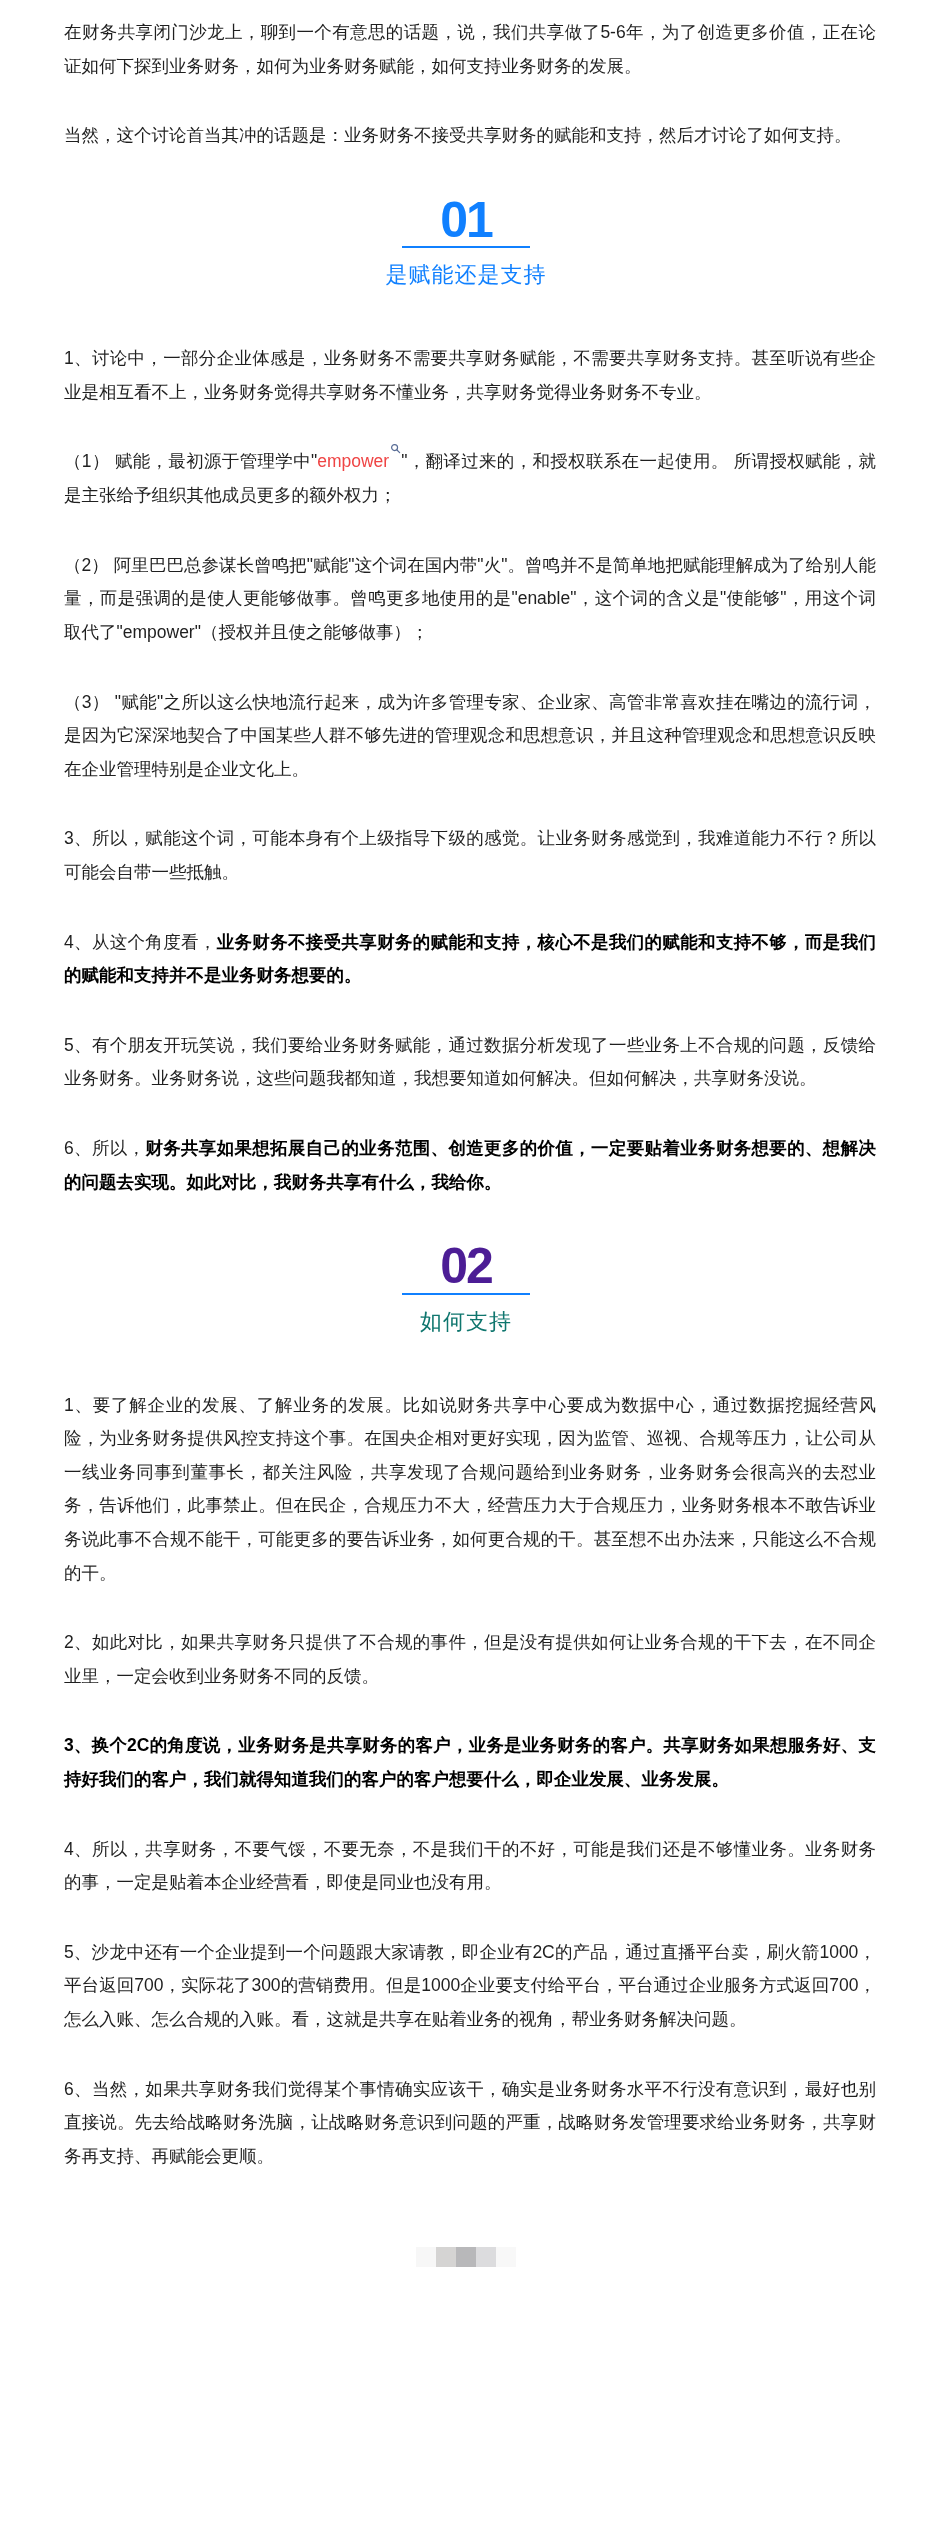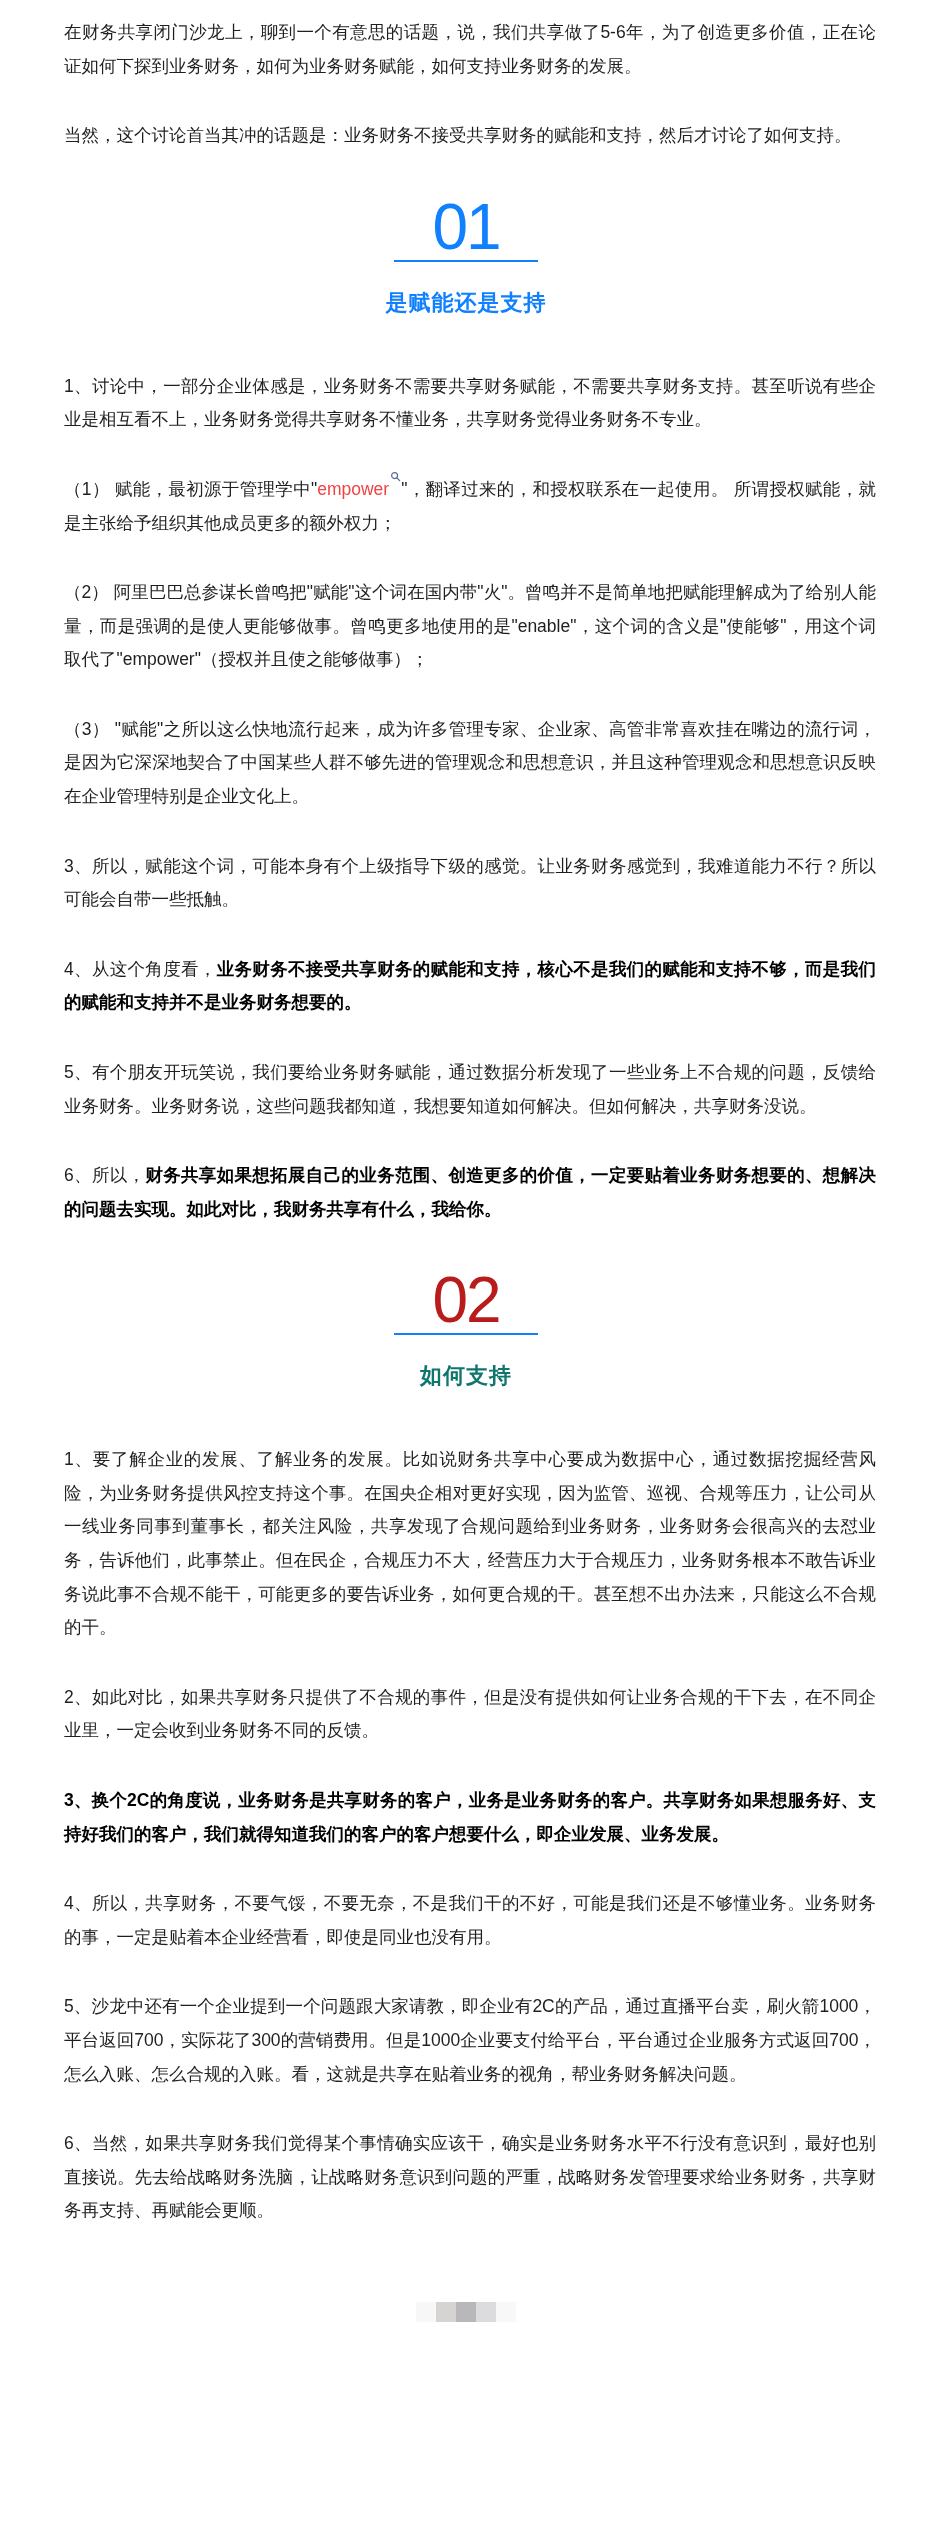--- a/index.html
+++ b/index.html
@@ -34,32 +34,32 @@
     position:relative;
     top:-2px;
   }
   sup.search-sup svg{vertical-align:super;}
   .sec-header{
     text-align:center;
     margin:44px 0 52px 0;
   }
   .sec-num{
     display:inline-block;
-    font-size:64px;
-    font-weight:400;
+    font-size:50px;
+    font-weight:700;
     letter-spacing:-2px;
     line-height:0.95;
     padding:0 38px 2px 38px;
     border-bottom-style:solid;
     border-bottom-width:2px;
   }
   .sec-title{
     font-size:22px;
-    font-weight:700;
-    margin-top:26px;
+    font-weight:400;
+    margin-top:12px;
     letter-spacing:1px;
   }
   .watermark{
     display:flex;
     width:100px;
     height:20px;
     margin:74px auto 20px auto;
   }
   .watermark span{flex:1;}
 </style>
@@ -75,21 +75,21 @@
       <p class="para"><span>（1） 赋能，最初源于管理学中"</span><a class="entry-link" style="color: #ef4444;">empower</a><sup class="search-sup" style="color: rgb(87, 107, 149);"><svg viewBox="0 0 24 24" width="11" height="11" aria-hidden="true">
             <circle cx="10" cy="10" r="6.5" fill="none" stroke="currentColor" stroke-width="2.6"></circle>
             <line x1="15.2" y1="15.2" x2="21" y2="21" stroke="currentColor" stroke-width="2.6" stroke-linecap="round"></line>
           </svg></sup><span>"，翻译过来的，和授权联系在一起使用。 所谓授权赋能，就是主张给予组织其他成员更多的额外权力；</span></p>
       <p class="para"><span>（2） 阿里巴巴总参谋长曾鸣把"赋能"这个词在国内带"火"。曾鸣并不是简单地把赋能理解成为了给别人能量，而是强调的是使人更能够做事。曾鸣更多地使用的是"enable"，这个词的含义是"使能够"，用这个词取代了"empower"（授权并且使之能够做事）；</span></p>
       <p class="para"><span>（3） "赋能"之所以这么快地流行起来，成为许多管理专家、企业家、高管非常喜欢挂在嘴边的流行词，是因为它深深地契合了中国某些人群不够先进的管理观念和思想意识，并且这种管理观念和思想意识反映在企业管理特别是企业文化上。</span></p>
       <p class="para"><span>3、所以，赋能这个词，可能本身有个上级指导下级的感觉。让业务财务感觉到，我难道能力不行？所以可能会自带一些抵触。</span></p>
       <p class="para"><span>4、从这个角度看，</span><strong>业务财务不接受共享财务的赋能和支持，核心不是我们的赋能和支持不够，而是我们的赋能和支持并不是业务财务想要的。</strong></p>
       <p class="para"><span>5、有个朋友开玩笑说，我们要给业务财务赋能，通过数据分析发现了一些业务上不合规的问题，反馈给业务财务。业务财务说，这些问题我都知道，我想要知道如何解决。但如何解决，共享财务没说。</span></p>
       <p class="para"><span>6、所以，</span><strong>财务共享如果想拓展自己的业务范围、创造更多的价值，一定要贴着业务财务想要的、想解决的问题去实现。如此对比，我财务共享有什么，我给你。</strong></p>
-      <div class="sec-header"><div class="sec-num" style="color: #b91c1c; border-bottom-color: rgb(16, 128, 255);">02</div><div class="sec-title" style="color: #0f766e;">如何支持</div></div>
+      <div class="sec-header"><div class="sec-num" style="color: #4c1d95; border-bottom-color: rgb(16, 128, 255);">02</div><div class="sec-title" style="color: #0f766e;">如何支持</div></div>
       <p class="para"><span>1、要了解企业的发展、了解业务的发展。比如说财务共享中心要成为数据中心，通过数据挖掘经营风险，为业务财务提供风控支持这个事。在国央企相对更好实现，因为监管、巡视、合规等压力，让公司从一线业务同事到董事长，都关注风险，共享发现了合规问题给到业务财务，业务财务会很高兴的去怼业务，告诉他们，此事禁止。但在民企，合规压力不大，经营压力大于合规压力，业务财务根本不敢告诉业务说此事不合规不能干，可能更多的要告诉业务，如何更合规的干。甚至想不出办法来，只能这么不合规的干。</span></p>
       <p class="para"><span>2、如此对比，如果共享财务只提供了不合规的事件，但是没有提供如何让业务合规的干下去，在不同企业里，一定会收到业务财务不同的反馈。</span></p>
       <p class="para"><strong>3、换个2C的角度说，业务财务是共享财务的客户，业务是业务财务的客户。共享财务如果想服务好、支持好我们的客户，我们就得知道我们的客户的客户想要什么，即企业发展、业务发展。</strong></p>
       <p class="para"><span>4、所以，共享财务，不要气馁，不要无奈，不是我们干的不好，可能是我们还是不够懂业务。业务财务的事，一定是贴着本企业经营看，即使是同业也没有用。</span></p>
       <p class="para"><span>5、沙龙中还有一个企业提到一个问题跟大家请教，即企业有2C的产品，通过直播平台卖，刷火箭1000，平台返回700，实际花了300的营销费用。但是1000企业要支付给平台，平台通过企业服务方式返回700，怎么入账、怎么合规的入账。看，这就是共享在贴着业务的视角，帮业务财务解决问题。</span></p>
       <p class="para"><span>6、当然，如果共享财务我们觉得某个事情确实应该干，确实是业务财务水平不行没有意识到，最好也别直接说。先去给战略财务洗脑，让战略财务意识到问题的严重，战略财务发管理要求给业务财务，共享财务再支持、再赋能会更顺。</span></p>
     </div>
   <div class="watermark" id="watermark">
       <span style="background: rgb(247, 247, 247);"></span>
       <span style="background: rgb(213, 212, 211);"></span>

